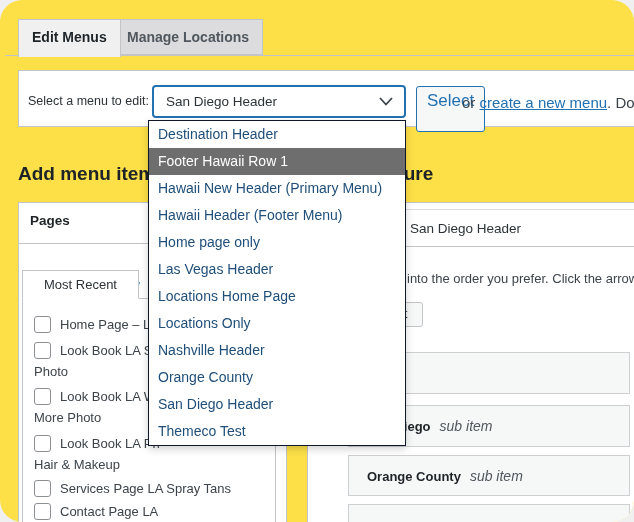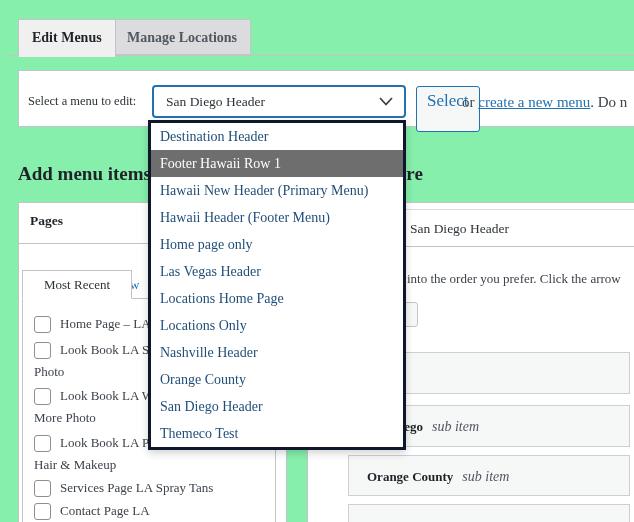--- a/index.html
+++ b/index.html
@@ -1,17 +1,17 @@
 <!DOCTYPE html>
 <html><head>
 <meta charset="utf-8">
 <style>
   html,body{margin:0;padding:0;background:#f0f0f1;}
   #screen{position:relative;width:634px;height:522px;overflow:hidden;
-    background:#86efac;font-family:Liberation Serif, serif;color:#2c3338;}
+    background:#fde047;font-family:Liberation Sans, sans-serif;color:#2c3338;border-radius:22px;}
 
   
   .tabline{position:absolute;left:5px;right:0;top:55px;border-top:1px solid #c3c4c7;}
   .navtab{position:absolute;top:19px;height:36px;line-height:35px;padding:0 13px;
     font-size:14px;font-weight:700;border:1px solid #c3c4c7;box-sizing:border-box;}
   .navtab.active{left:18px;height:38px;background:#f0f0f1;color:#1d2327;border-bottom:none;z-index:3;}
   .navtab.inactive{left:113px;background:#dcdcde;color:#50575e;}
 
   
   .bar{position:absolute;left:18px;top:70px;width:640px;height:57px;background:#fff;
@@ -57,21 +57,21 @@
   .btn-bulk{position:absolute;left:330px;top:302px;height:25px;line-height:23px;padding:0 14px;
     background:#f6f7f7;border:1px solid #c3c4c7;border-radius:3px;color:#2c3338;font-size:12.5px;
     box-sizing:border-box;}
   .mi{position:absolute;background:#f6f7f7;border:1px solid #cdcfd2;box-sizing:border-box;
     line-height:40px;padding-left:18px;white-space:nowrap;}
   .mi .t{font-size:13px;font-weight:700;color:#1d2327;}
   .mi .b{font-size:14px;font-style:italic;color:#50575e;margin-left:9px;}
 
   
   .dropdown{position:absolute;left:148px;top:120px;width:258px;background:#fff;
-    border:3px solid #0f172a;box-shadow:0 3px 8px rgba(0,0,0,.18);z-index:10;box-sizing:border-box;}
+    border:1px solid #0f172a;box-shadow:0 3px 8px rgba(0,0,0,.18);z-index:10;box-sizing:border-box;}
   .opt{height:27px;line-height:27px;padding:0 9px;font-size:14px;color:#1f4e79;white-space:nowrap;
     overflow:hidden;}
   .opt.hl{background:#6e6e6e;color:#fff;}
 </style>
 </head>
 <body>
 
 <div id="screen">
 
   <div class="tabline"></div>

